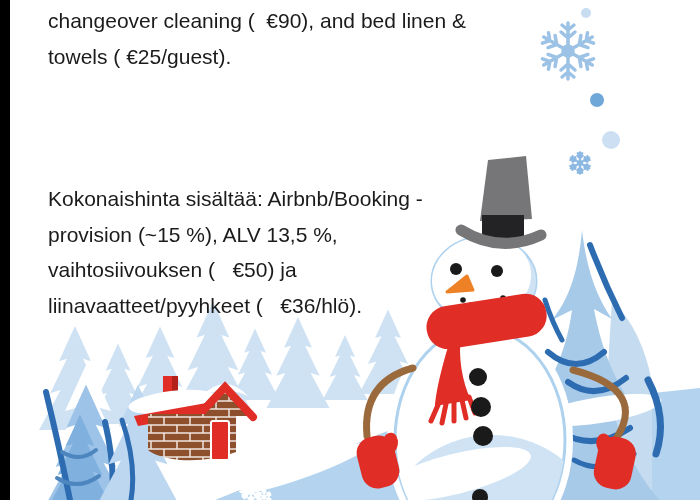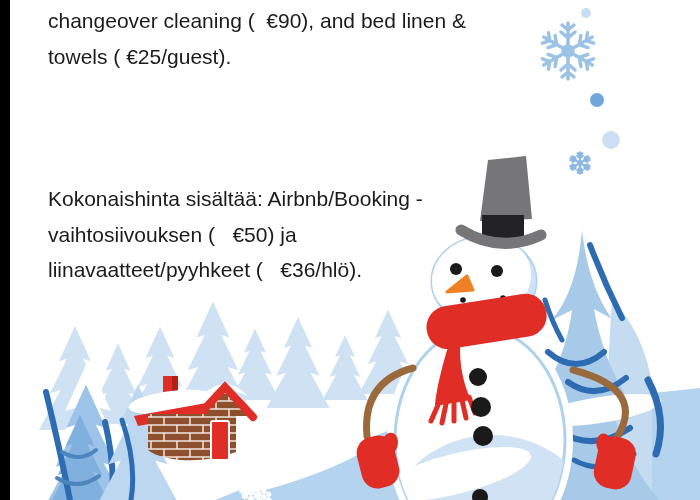--- a/index.html
+++ b/index.html
@@ -210,17 +210,18 @@
       <use href="#flake6" transform="translate(264,497) scale(0.26)" class="s-white" stroke-width="7"></use>
     </g>
   </svg>
 
   <div class="para para-en">
     <div class="line">changeover cleaning (  €90), and bed linen &amp;</div>
     <div class="line">towels ( €25/guest).</div>
   </div>
   <div class="para para-fi">
     <div class="line">Kokonaishinta sisältää: Airbnb/Booking -</div>
+    <div class="line">provision (~15 %), ALV 13,5 %,</div>
     <div class="line">vaihtosiivouksen (   €50) ja</div>
     <div class="line">liinavaatteet/pyyhkeet (   €36/hlö).</div>
   </div>
 
 </div>
 
 </body></html>

